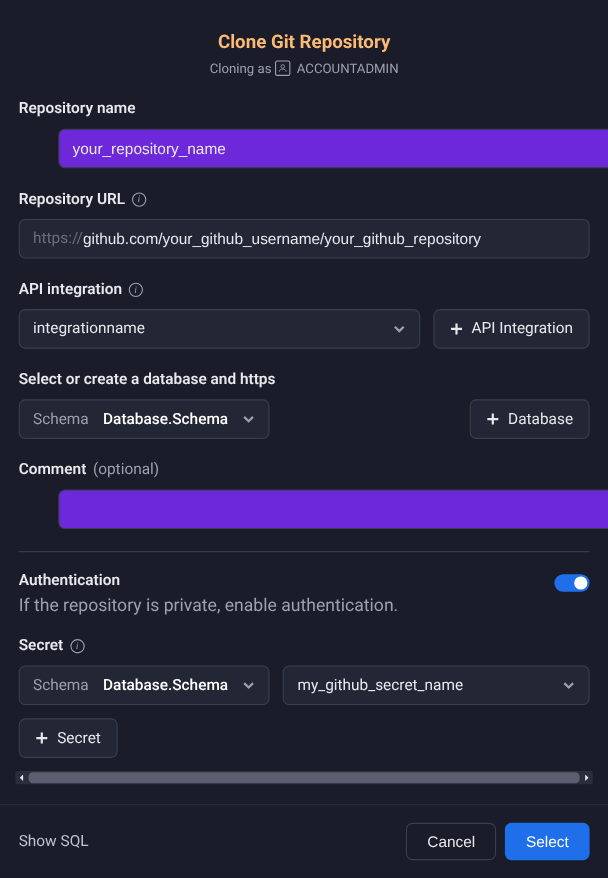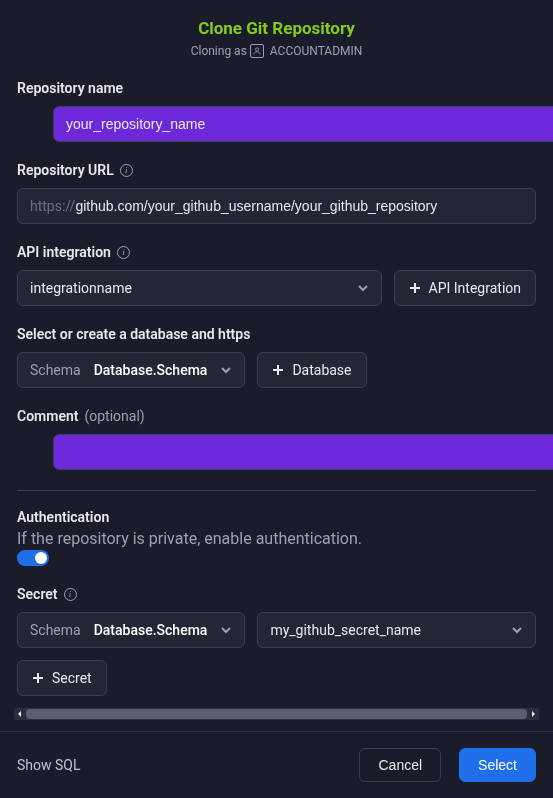--- a/index.html
+++ b/index.html
@@ -16,22 +16,23 @@
 .modal {
   padding: 18px 17px 0 17px;
 }
 .header {
   text-align: center;
   margin-bottom: 22px;
 }
 .title {
   font-size: 17px;
   font-weight: 700;
-  color: #84cc16;
+  color: #fdba74;
   margin-bottom: 6px;
+  margin-top: 11px;
 }
 .subtitle {
   font-size: 12px;
   color: #9da0ad;
 }
 .role-badge {
   display: inline-flex;
   align-items: center;
   gap: 6px;
   justify-content: space-between;
@@ -105,20 +106,21 @@
   font-size: 14px;
   background: transparent;
   border: none;
   outline: none;
   flex: 1;
 }
 .row {
   display: flex;
   gap: 12px;
   align-items: stretch;
+  justify-content: space-between;
 }
 .select {
   flex: 1;
   background: #232634;
   border: 1px solid #3a3e4d;
   border-radius: 6px;
   padding: 9px 12px;
   display: flex;
   align-items: center;
   justify-content: space-between;
@@ -158,21 +160,20 @@
 .divider {
   height: 1px;
   background: #3a3e4d;
   margin: 18px 0 18px 0;
 }
 .auth-row {
   display: flex;
   justify-content: space-between;
   align-items: flex-start;
   margin-bottom: 20px;
-  flex-direction: column;
 }
 .auth-text .auth-title {
   font-size: 14px;
   font-weight: 600;
   margin-bottom: 4px;
 }
 .auth-text .auth-sub {
   font-size: 16px;
   color: #9da0ad;
 }
@@ -225,21 +226,21 @@
   display: flex;
   align-items: center;
   justify-content: space-between;
   background: #1a1d29;
 }
 .show-sql {
   color: #bfc2cf;
   font-size: 14px;
   cursor: pointer;
 }
-.footer-btns { display: flex; gap: 18px; }
+.footer-btns { display: flex; gap: 8px; }
 .btn-cancel {
   background: transparent;
   border: 1px solid #3a3e4d;
   border-radius: 6px;
   padding: 8px 18px;
   color: #e8e9ed;
   font-size: 14px;
   cursor: pointer;
 }
 .btn-create {

